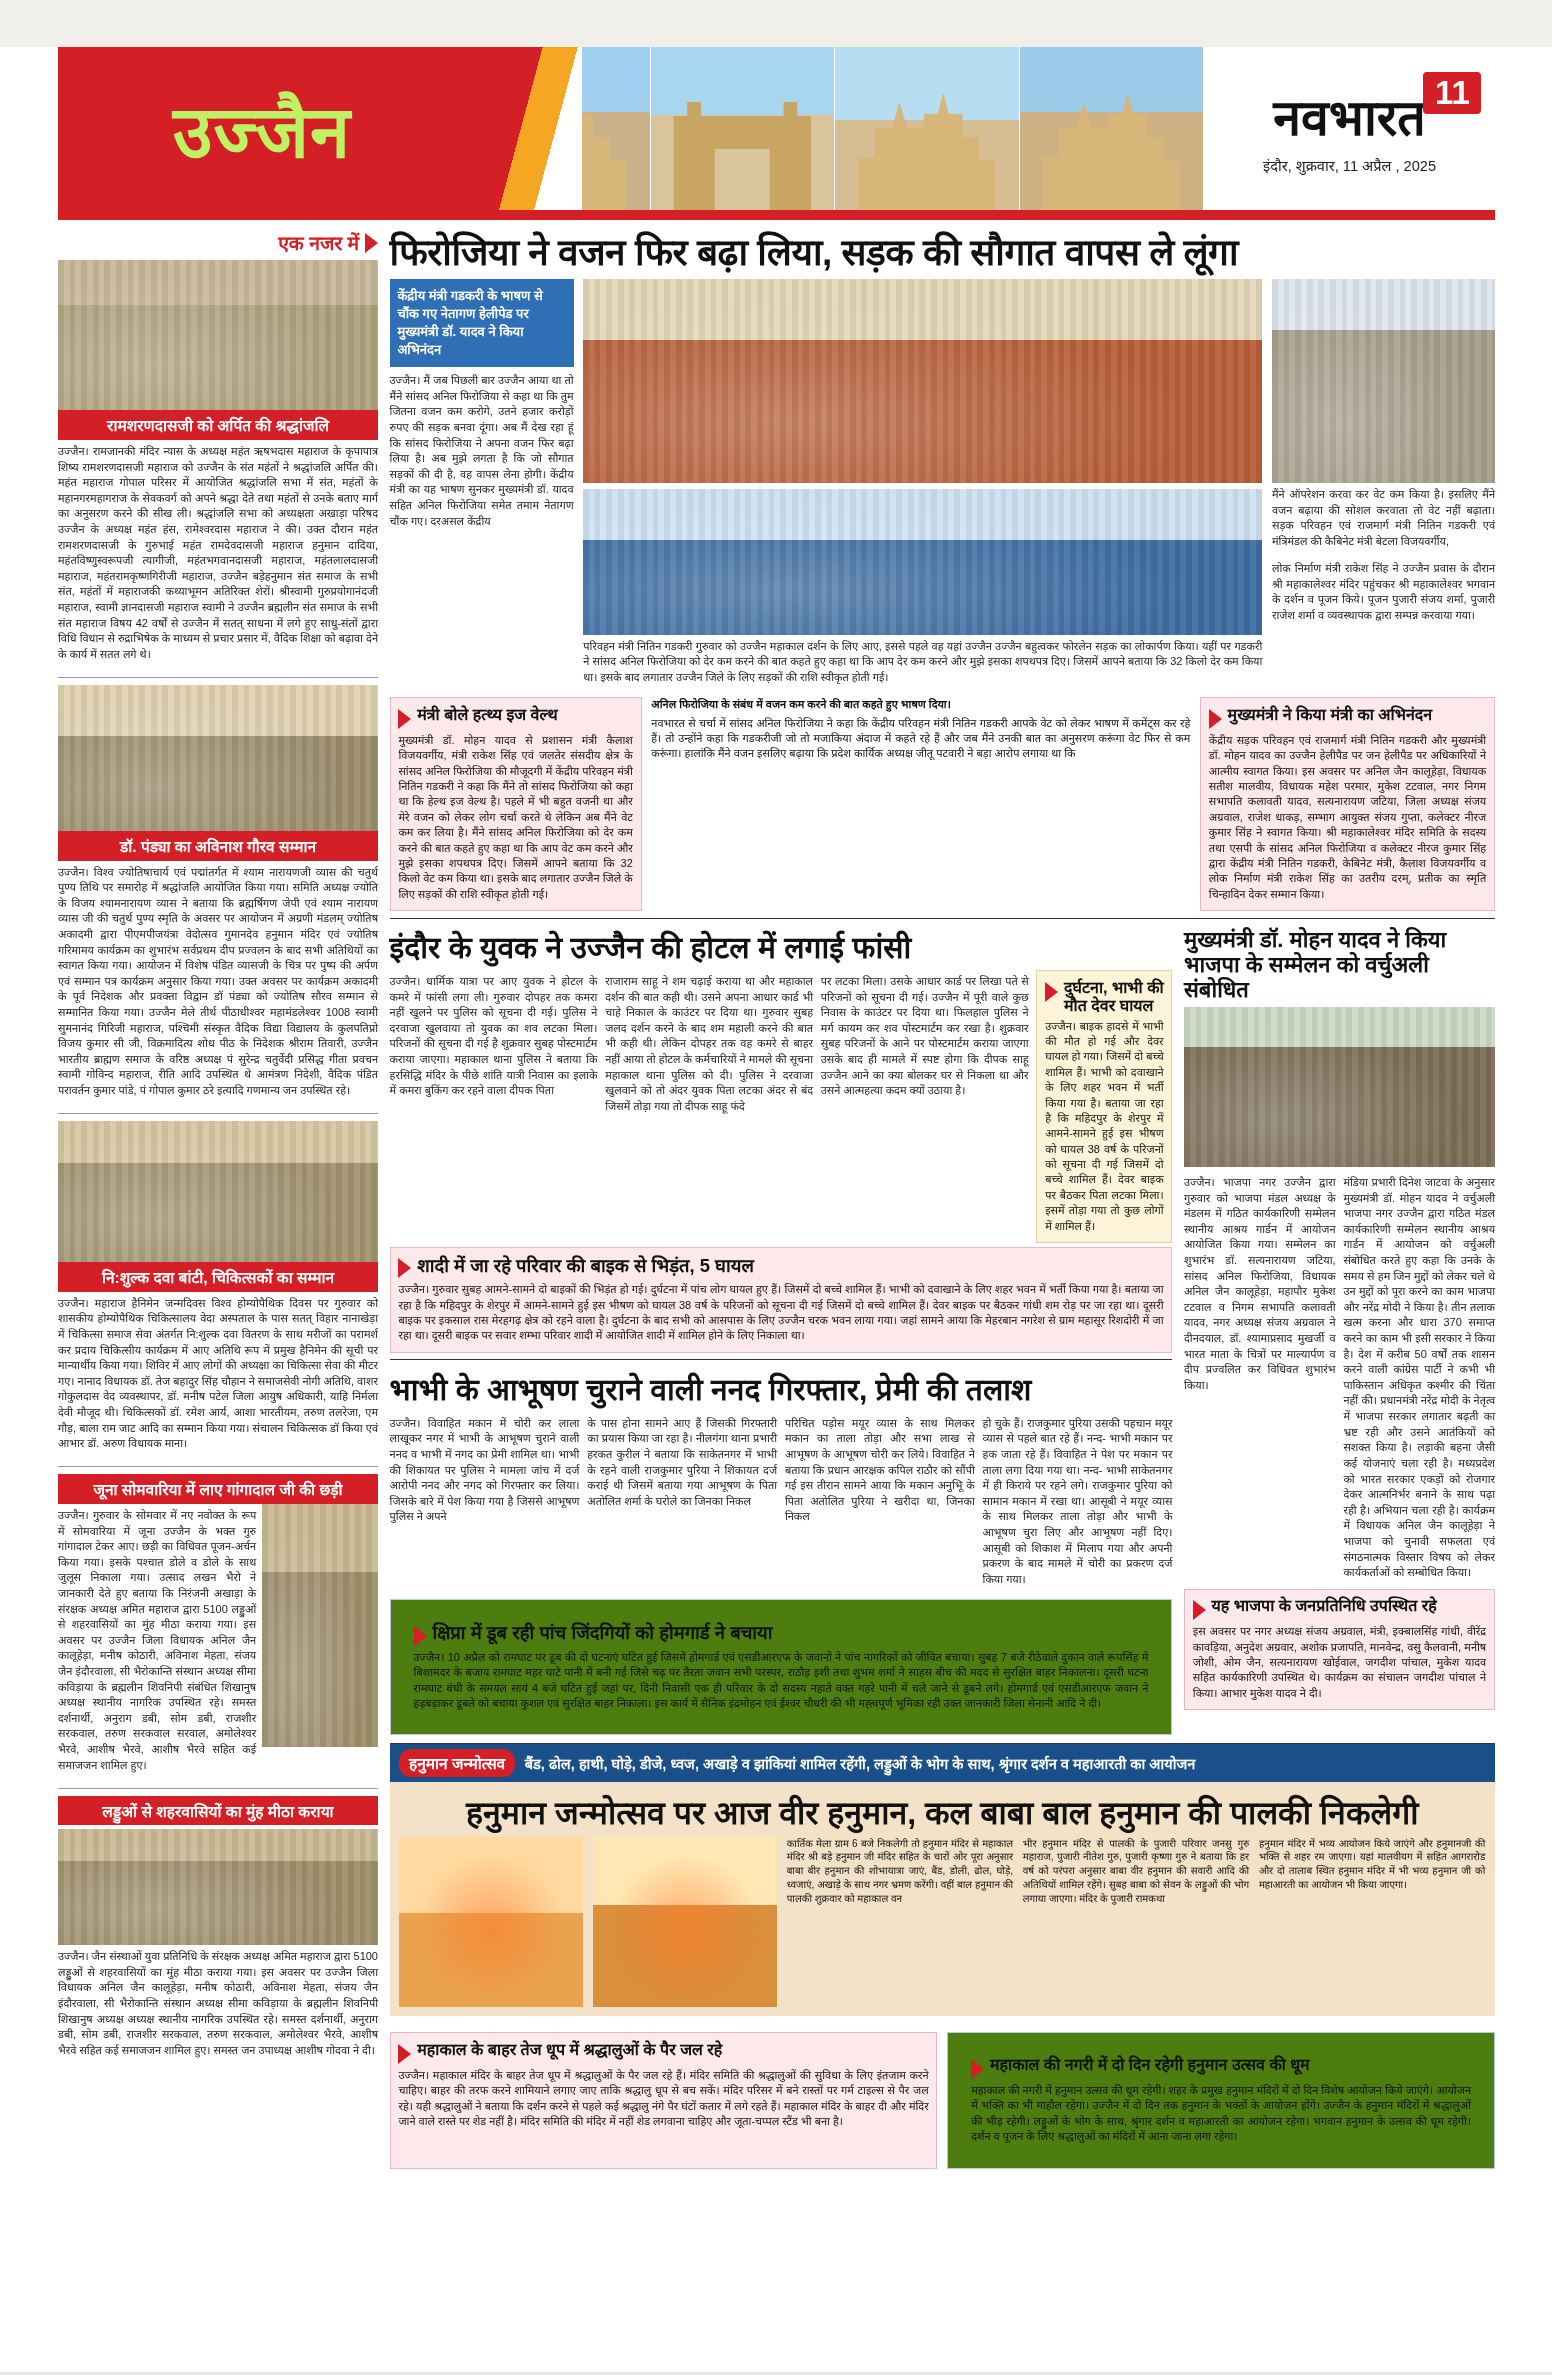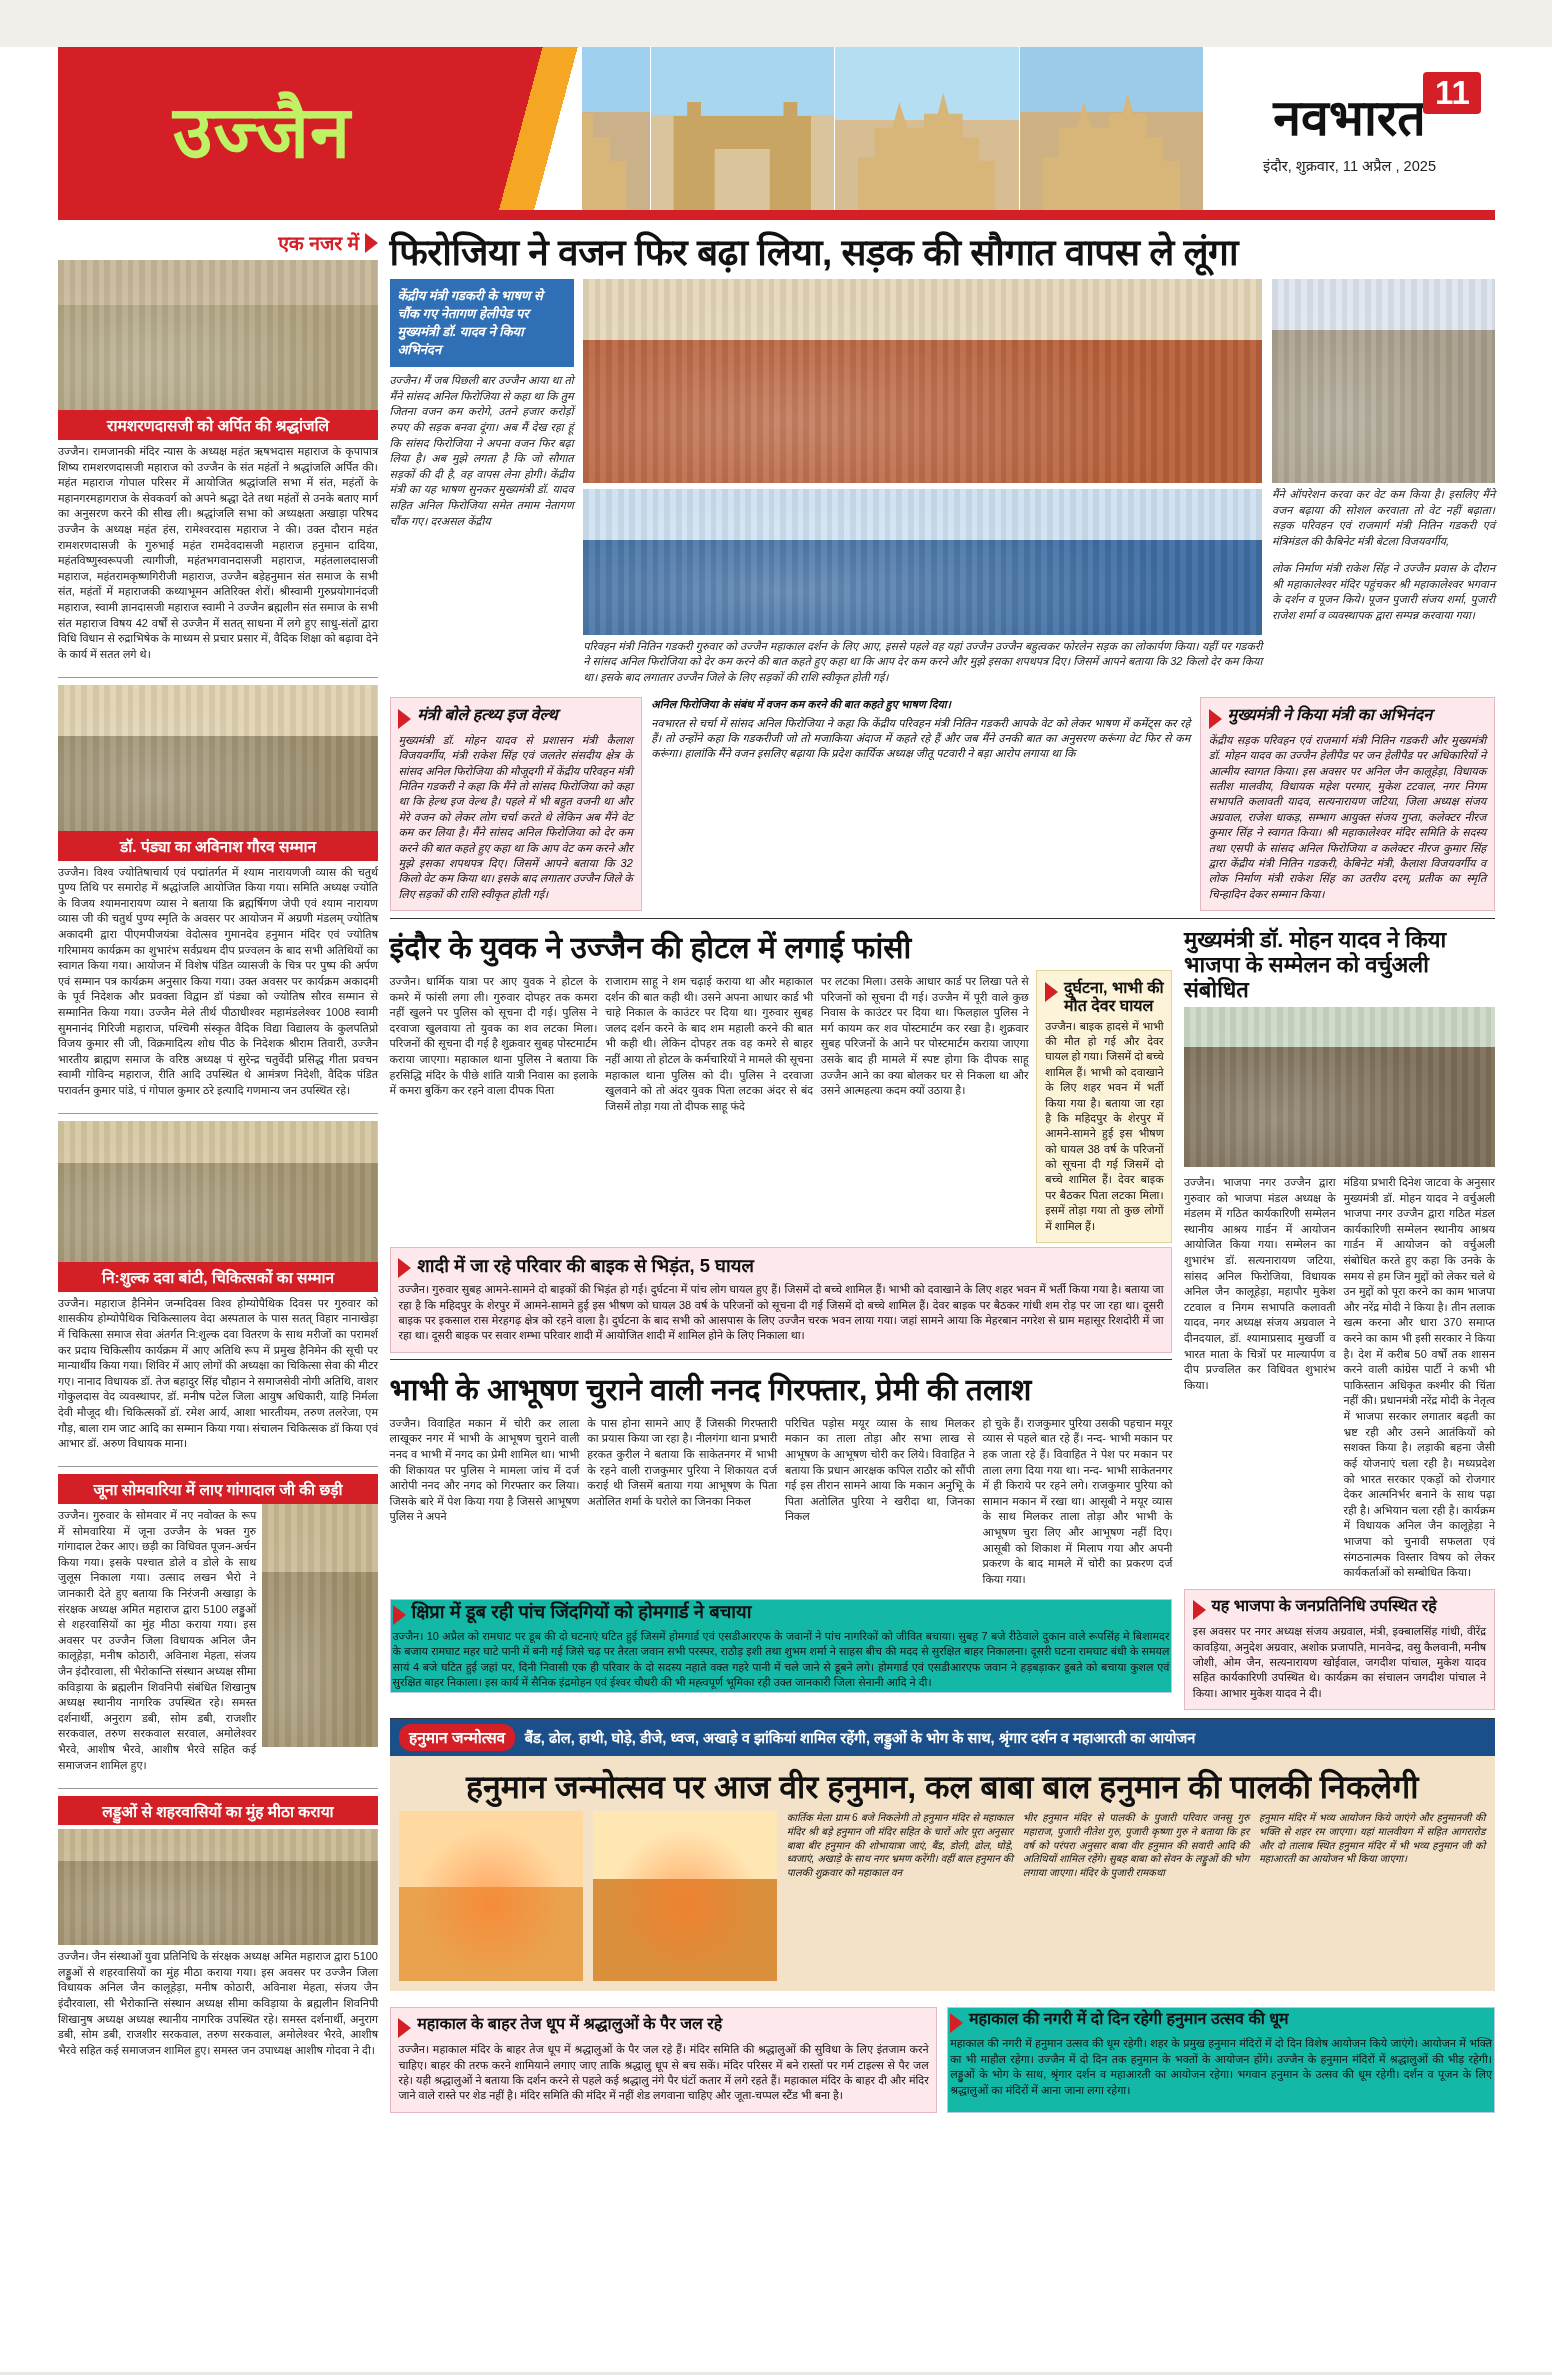--- a/index.html
+++ b/index.html
@@ -156,32 +156,32 @@
   }
   .headline-sm {
     font-size:22px; font-weight:bold; line-height:1.12; margin:2.9px 0 4.9px 0;
   }
   .kicker-box {
     background:#2f6fb5; color:#fff;
     font-size:13px; font-weight:bold; line-height:1.4;
     padding:7.8px 7.8px; 
   }
   .box-pink { background:#fde9ec; border:1px solid #e4b9c2; padding:7.8px; }
-  .box-blue { background:#14b8a6; border:1px solid #b8c9e6; padding:2px; }
+  .box-blue { background:#4d7c0f; border:1px solid #b8c9e6; padding:23px; }
   .box-yellow { background:#fdf3d8; border:1px solid #e3d39a; padding:7.8px; }
   .box-head {
     display:flex; gap:5.8px; align-items:flex-start; margin-bottom:3.9px;
   }
   .box-head .flag-tri { border-left-color:#d41f26; flex:none; margin-top:2.9px;}
   .box-title { font-size:18.4px; font-weight:bold; line-height:1.12; color:#111; }
   .box-title.sm { font-size:16px; }
   .box-body { font-size:11px; line-height:1.4; text-align:justify; }
 
   .flex { display:flex; }
-  .g6 { gap:5.8px; } .g8 { gap:7.8px; } .g10 { gap:9.7px;font-style:italic; } .g12 { gap:11.6px; }
+  .g6 { gap:5.8px; } .g8 { gap:7.8px; } .g10 { gap:9.7px; } .g12 { gap:11.6px; }
   .col { display:flex; flex-direction:column; }
 
   .grid2 { display:grid; grid-template-columns:1fr 1fr; gap:9.7px; }
 
   
   .hanuman-band {
     margin-top:7.8px;
     background:#f3e2c7;
     border-top:1.9px solid #333;
     padding:0;

